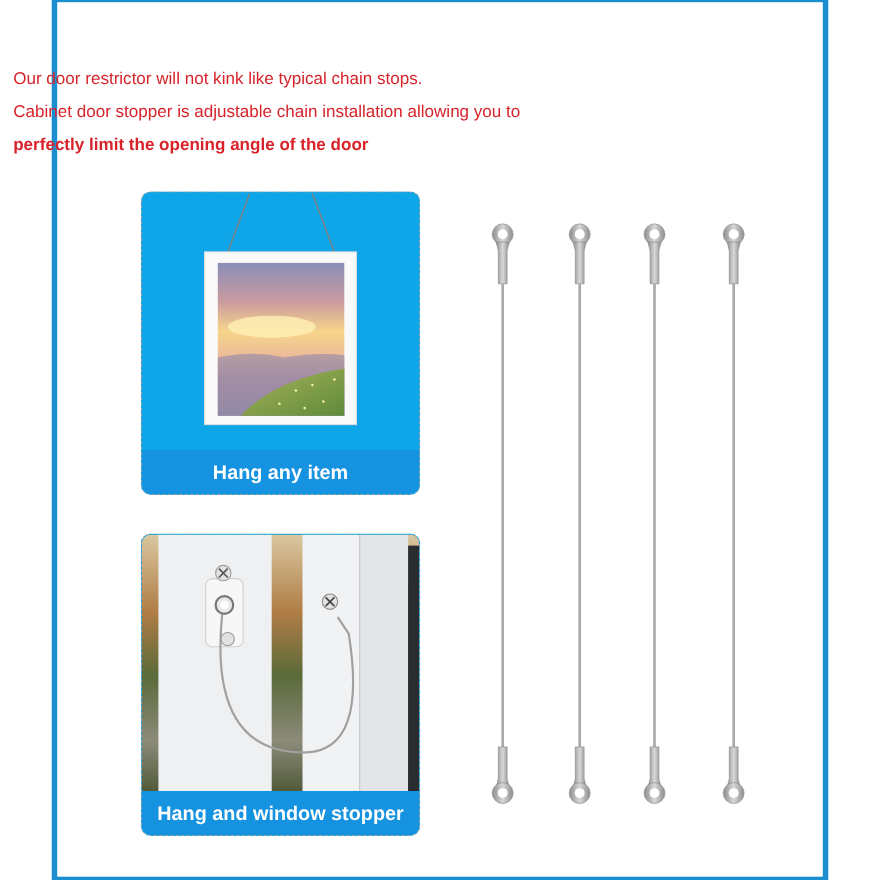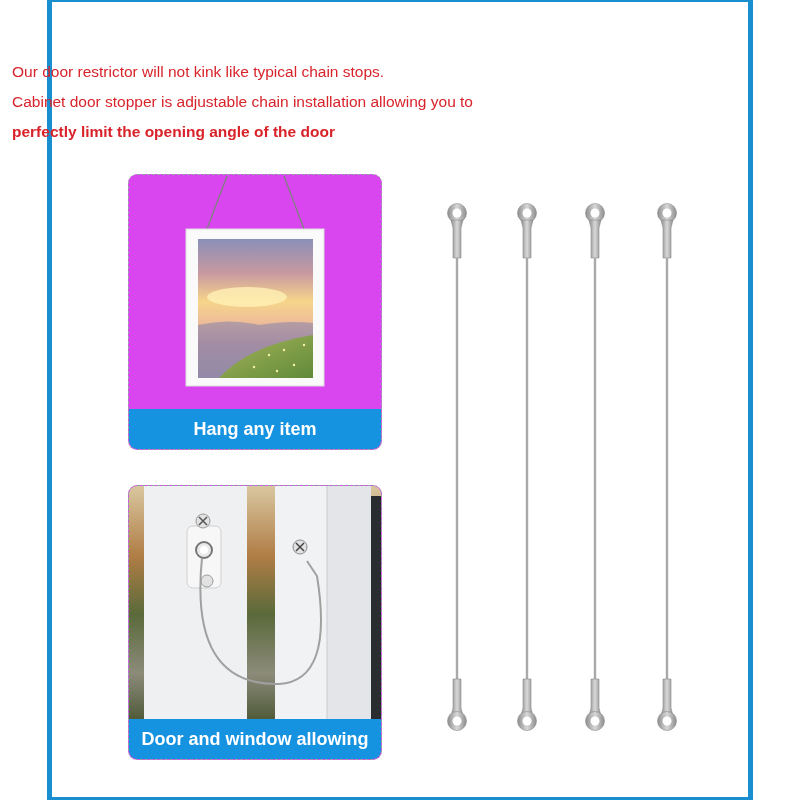--- a/index.html
+++ b/index.html
@@ -1,19 +1,19 @@
 <!DOCTYPE html>
 <html><head>
 <meta charset="utf-8">
 <style>
   html,body{margin:0;padding:0;background:#fff;}
   body{width:800px;height:800px;position:relative;overflow:hidden;font-family:"Liberation Sans",sans-serif;}
   .frame{position:absolute;left:47px;top:-3px;width:696px;height:795px;border:5px solid #1a8fd0;background:#fff;}
   .headline{position:absolute;left:0;width:800px;text-align:left;font-size:15.5px;color:#d8232a;line-height:20px;padding-left:12px;}
-  .card{position:absolute;left:128px;width:252px;border:1.5px dashed #9aa3a8;border-radius:9px;overflow:hidden;background:#d946ef;}
+  .card{position:absolute;left:128px;width:252px;border:1.5px dashed #9aa3a8;border-radius:9px;overflow:hidden;background:#0ea5e9;}
   .card-label{position:absolute;left:0;right:0;bottom:0;height:40px;background:#1592e0;color:#fff;font-weight:bold;font-size:18px;text-align:center;line-height:40px;border-radius:0 0 8px 8px;}
   .cable{position:absolute;}
 </style>
 </head>
 <body>
 
 <div class="frame"></div>
 
 <div class="headline" style="top:62px;">Our door restrictor will not kink like typical chain stops.</div>
 <div class="headline" style="top:92px;">Cabinet door stopper is adjustable chain installation allowing you to</div>
@@ -76,21 +76,21 @@
     <circle cx="74" cy="35" r="7" fill="#e2e2e2" stroke="#9a9a9a"></circle>
     <path d="M70 31 L78 39 M78 31 L70 39" stroke="#555" stroke-width="1.5"></path>
     <circle cx="75" cy="64" r="8" fill="#eaeaea" stroke="#777" stroke-width="2"></circle>
     <circle cx="75" cy="64" r="4" fill="#fff"></circle>
     <circle cx="78" cy="95" r="6" fill="#e2e2e2" stroke="#9a9a9a"></circle>
     <circle cx="171" cy="61" r="7" fill="#e2e2e2" stroke="#8a8a8a"></circle>
     <path d="M167 57 L175 65 M175 57 L167 65" stroke="#444" stroke-width="1.5"></path>
 
     <path d="M73 72 Q60 200 150 198 Q205 195 188 90 L178 75" fill="none" stroke="#a0a0a0" stroke-width="2"></path>
   </svg>
-  <div class="card-label">Door and window allowing</div>
+  <div class="card-label">Hang and window stopper</div>
 </div>
 
 <svg class="cable" style="left:440px;top:198px;" width="250" height="540">
   <defs>
     <linearGradient id="metal" x1="0" y1="0" x2="1" y2="0">
       <stop offset="0" stop-color="#8d8d8d"></stop>
       <stop offset="0.5" stop-color="#d8d8d8"></stop>
       <stop offset="1" stop-color="#8d8d8d"></stop>
     </linearGradient>
     <g id="cablepiece">

